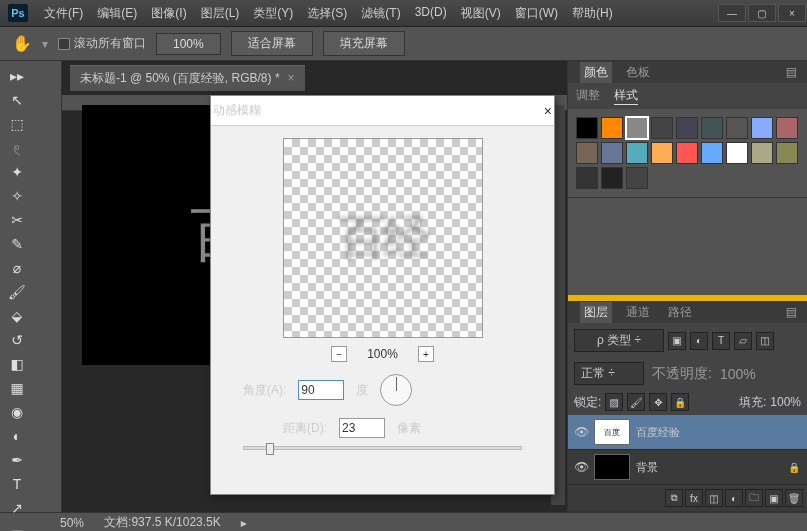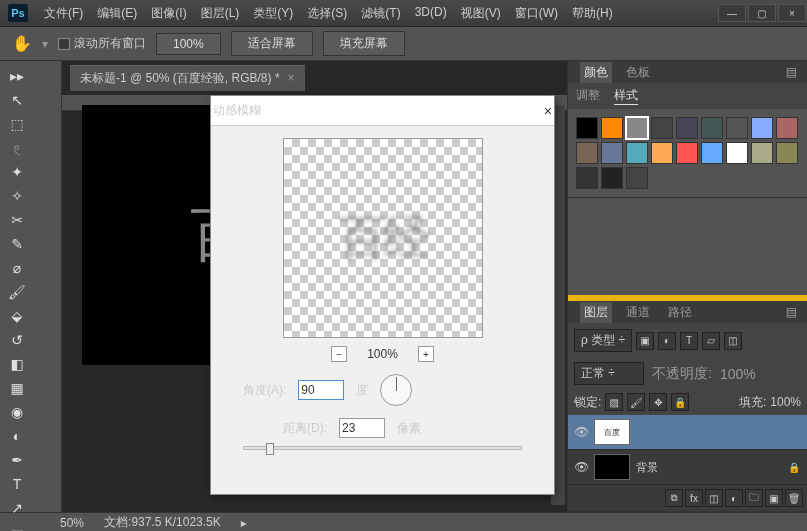--- a/index.html
+++ b/index.html
@@ -31,21 +31,21 @@
 .panel-menu{margin-left:auto;margin-right:6px;color:#999}
 .subtabs{display:flex;padding:4px 8px;gap:14px;background:#444}
 .subtabs span{color:#999}
 .subtabs span.active{color:#ddd;border-bottom:1px solid #ddd}
 .swatches{padding:8px;display:flex;flex-wrap:wrap;gap:3px}
 .swatch{width:22px;height:22px;border:1px solid #333}
 .swatch.sel{outline:2px solid #fff;outline-offset:-1px}
 .spacer{flex:1}
 .layers-panel{border-top:6px solid #eab308}
 .layer-controls{padding:6px;display:flex;flex-wrap:wrap;gap:4px;align-items:center;background:#444}
-.sel-kind{background:#3a3a3a;border:1px solid #222;padding:2px 6px;color:#ccc}
+.sel-kind{background:#3a3a3a;border:1px solid #222;padding:2px 22px;color:#ccc}
 .mini-btn{width:18px;height:18px;background:#3a3a3a;border:1px solid #222;display:flex;align-items:center;justify-content:center;font-size:10px}
 .blend-row{display:flex;padding:4px 6px;gap:8px;align-items:center;background:#444}
 .blend-sel{background:#3a3a3a;border:1px solid #222;padding:2px 6px;flex:0 0 70px}
 .opac{color:#999;font-size:14px}
 .lock-row{display:flex;padding:4px 6px;gap:4px;align-items:center;background:#444;font-size:11px;color:#999}
 .layers-list{background:#3a3a3a}
 .layer{display:flex;align-items:center;padding:4px 6px;gap:6px;border-bottom:1px solid #2a2a2a}
 .layer.active{background:#5a7aa0}
 .eye{width:14px;font-size:12px}
 .thumb{width:36px;height:26px;background:#000;border:1px solid #666;display:flex;align-items:center;justify-content:center;font-size:8px;color:#999}
@@ -211,20 +211,21 @@
         <div class="mini-btn">🖌</div>
         <div class="mini-btn">✥</div>
         <div class="mini-btn">🔒</div>
         <span style="margin-left:auto">填充:</span>
         <span>100%</span>
       </div>
       <div class="layers-list">
         <div class="layer active">
           <span class="eye">👁</span>
           <div class="thumb text">百度</div>
+          <span class="layer-name">百度经验</span>
         </div>
         <div class="layer">
           <span class="eye">👁</span>
           <div class="thumb"></div>
           <span class="layer-name">背景</span>
           <span class="lock-icon">🔒</span>
         </div>
       </div>
       <div class="layer-btns">
         <div class="mini-btn">⧉</div>

